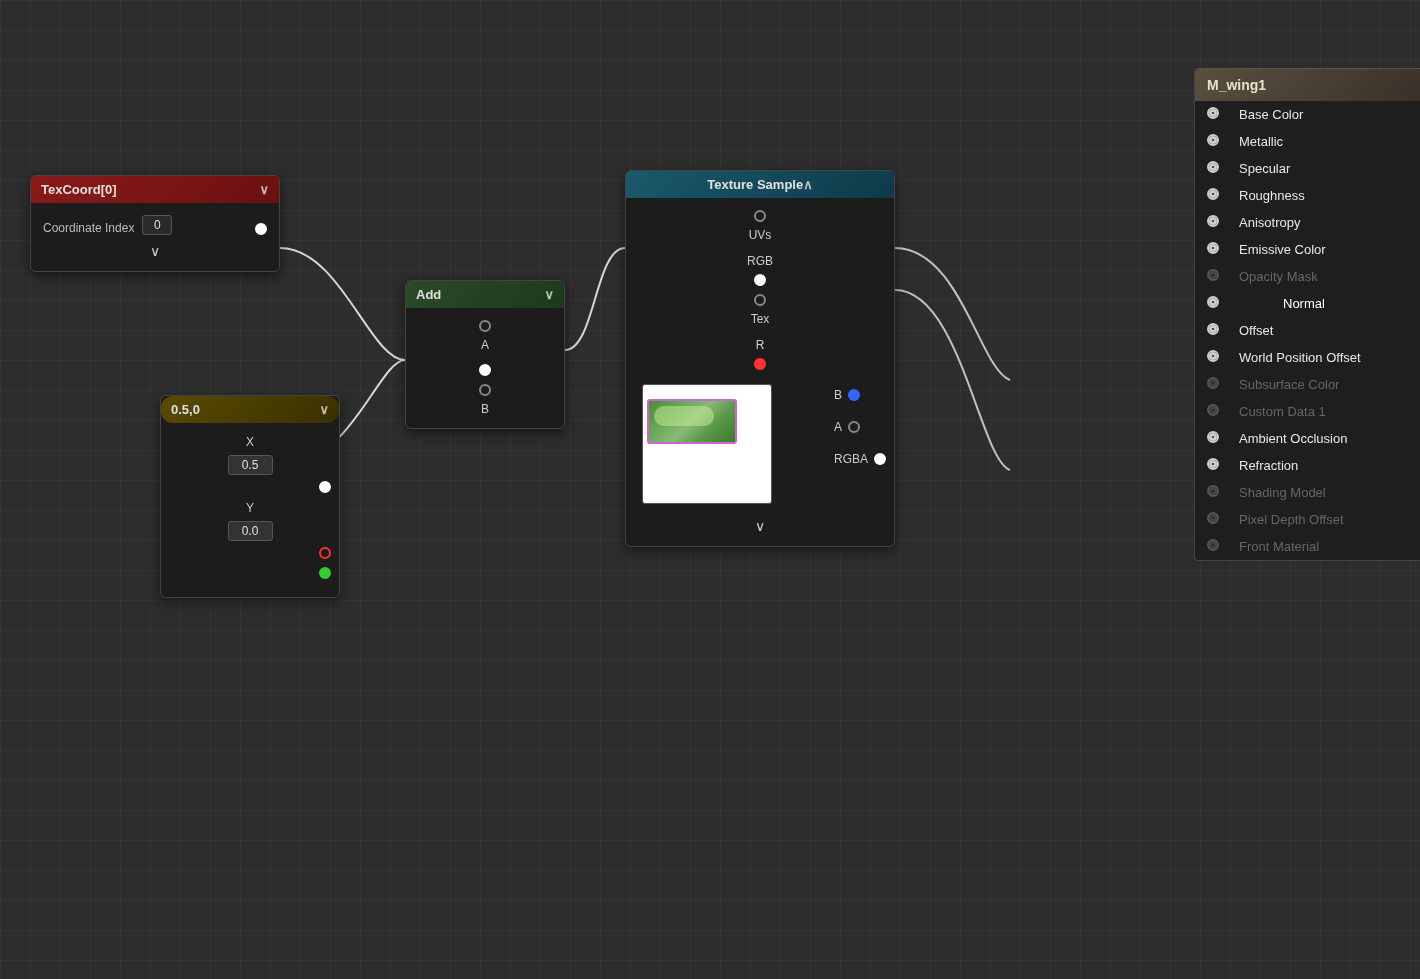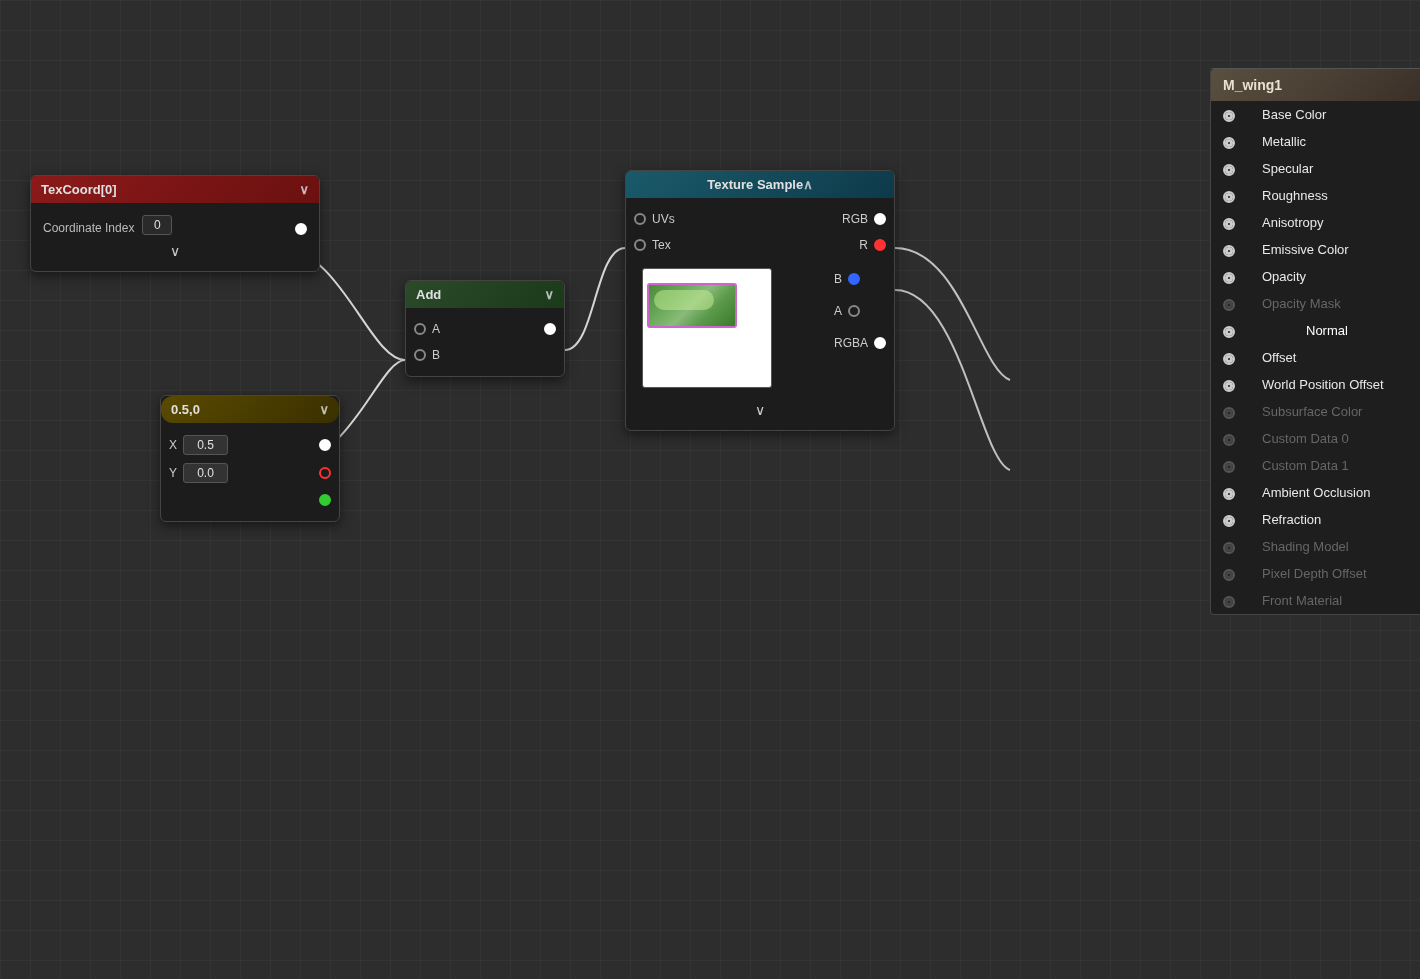--- a/index.html
+++ b/index.html
@@ -63,21 +63,21 @@
     }
 
     .node-body {
       padding: 8px 0;
     }
 
     
     .texcoord-node {
       left: 30px;
       top: 175px;
-      width: 290px;
+      width: 250px;
     }
 
     .texcoord-node .node-header {
       background: linear-gradient(135deg, #8b1a1a, #6b1010);
     }
 
     
     .constant-node {
       left: 160px;
       top: 395px;
@@ -112,20 +112,21 @@
       justify-content: center;
     }
 
     
     .pin-row {
       display: flex;
       align-items: center;
       padding: 4px 8px;
       gap: 6px;
       min-height: 26px;
+      flex-direction: column;
     }
 
     .pin-row.both {
       justify-content: space-between;
     }
 
     .pin {
       width: 12px;
       height: 12px;
       border-radius: 50%;
@@ -223,42 +224,42 @@
       width: 60px; height: 20px;
       background: rgba(200, 240, 150, 0.5);
       border-radius: 20px;
     }
 
     
     .right-panel {
       position: absolute;
       top: 68px;
       right: 0;
-      width: 210px;
+      width: 226px;
       background: #1e1e1e;
       border-left: 1px solid #444;
       border-bottom: 1px solid #444;
       border-top: 1px solid #555;
       border-radius: 4px 0 0 4px;
     }
 
     .right-panel-header {
       background: linear-gradient(135deg, #5a5040, #3a3028);
       padding: 8px 12px;
       font-size: 14px;
       font-weight: bold;
       border-radius: 4px 0 0 0;
       color: #e8e0d0;
     }
 
     .panel-item {
       display: flex;
-      align-items: flex-end;
+      align-items: flex-start;
       padding: 6px 12px;
-      gap: 27px;
+      gap: 20px;
       cursor: pointer;
     }
 
     .panel-item .pin {
       flex-shrink: 0;
     }
 
     .panel-item-label {
       font-size: 13px;
     }
@@ -443,24 +444,20 @@
         </div>
         <div class="panel-item">
           <div class="pin white filled" style="background: transparent; border-color: rgb(204, 204, 204); box-shadow: rgb(204, 204, 204) 0px 0px 0px 3px inset;"></div>
           <span class="panel-item-label active">Anisotropy</span>
         </div>
         <div class="panel-item">
           <div class="pin white filled" style="background: transparent; border-color: rgb(204, 204, 204); box-shadow: rgb(204, 204, 204) 0px 0px 0px 3px inset;"></div>
           <span class="panel-item-label active">Emissive Color</span>
         </div>
         <div class="panel-item">
-          <div class="pin white filled" style="background: transparent; border-color: rgb(204, 204, 204); box-shadow: rgb(204, 204, 204) 0px 0px 0px 3px inset;"></div>
-          <span class="panel-item-label active">Opacity</span>
-        </div>
-        <div class="panel-item">
           <div class="pin gray" style="background: transparent; border-color: rgb(85, 85, 85); box-shadow: rgb(68, 68, 68) 0px 0px 0px 3px inset;"></div>
           <span class="panel-item-label inactive">Opacity Mask</span>
         </div>
         <div class="panel-item highlighted">
           <div class="pin white filled" style="background: transparent; border-color: rgb(204, 204, 204); box-shadow: rgb(204, 204, 204) 0px 0px 0px 3px inset;"></div>
           <span class="panel-item-label active" style="color: rgb(255, 255, 255); font-weight: 400; padding-left: 44px;">Normal</span>
         </div>
         <div class="panel-item">
           <div class="pin white filled" style="background: transparent; border-color: rgb(204, 204, 204); box-shadow: rgb(204, 204, 204) 0px 0px 0px 3px inset;"></div>
           <span class="panel-item-label active">Offset</span>
@@ -468,24 +465,20 @@
         <div class="panel-item">
           <div class="pin white filled" style="background: transparent; border-color: rgb(204, 204, 204); box-shadow: rgb(204, 204, 204) 0px 0px 0px 3px inset;"></div>
           <span class="panel-item-label active">World Position Offset</span>
         </div>
         <div class="panel-item">
           <div class="pin gray" style="background: transparent; border-color: rgb(85, 85, 85); box-shadow: rgb(68, 68, 68) 0px 0px 0px 3px inset;"></div>
           <span class="panel-item-label inactive">Subsurface Color</span>
         </div>
         <div class="panel-item">
           <div class="pin gray" style="background: transparent; border-color: rgb(85, 85, 85); box-shadow: rgb(68, 68, 68) 0px 0px 0px 3px inset;"></div>
-          <span class="panel-item-label inactive">Custom Data 0</span>
-        </div>
-        <div class="panel-item">
-          <div class="pin gray" style="background: transparent; border-color: rgb(85, 85, 85); box-shadow: rgb(68, 68, 68) 0px 0px 0px 3px inset;"></div>
           <span class="panel-item-label inactive">Custom Data 1</span>
         </div>
         <div class="panel-item">
           <div class="pin white filled" style="background: transparent; border-color: rgb(204, 204, 204); box-shadow: rgb(204, 204, 204) 0px 0px 0px 3px inset;"></div>
           <span class="panel-item-label active">Ambient Occlusion</span>
         </div>
         <div class="panel-item">
           <div class="pin white filled" style="background: transparent; border-color: rgb(204, 204, 204); box-shadow: rgb(204, 204, 204) 0px 0px 0px 3px inset;"></div>
           <span class="panel-item-label active">Refraction</span>
         </div>

